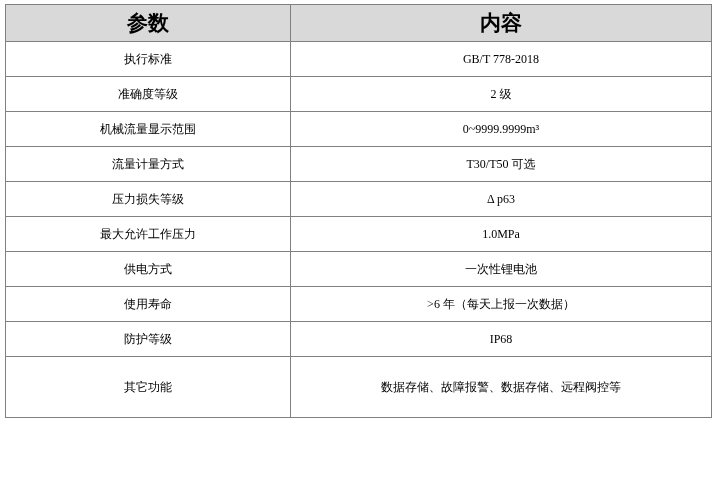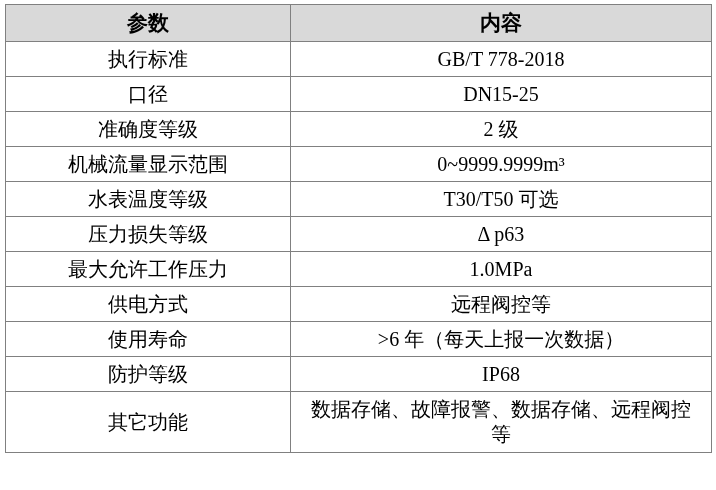--- a/index.html
+++ b/index.html
@@ -32,21 +32,21 @@
     line-height: 1.25;
   }
   .spec-table thead th {
     background: #d9d9d9;
     font-weight: bold;
     font-size: 21px;
     height: 32px;
   }
   .spec-table tbody td {
     background: #ffffff;
-    font-size: 20px;
+    font-size: 12px;
     height: 30px;
     white-space: nowrap;
   }
   .spec-table tbody td.value-wrap {
     white-space: normal;
   }
   .spec-table tbody tr.tall td {
     height: 56px;
   }
 </style>
@@ -63,46 +63,42 @@
       <th>参数</th>
       <th>内容</th>
     </tr>
   </thead>
   <tbody>
     <tr>
       <td>执行标准</td>
       <td>GB/T 778-2018</td>
     </tr>
     <tr>
-      <td>口径</td>
-      <td>DN15-25</td>
-    </tr>
-    <tr>
       <td>准确度等级</td>
       <td>2 级</td>
     </tr>
     <tr>
       <td>机械流量显示范围</td>
       <td>0~9999.9999m³</td>
     </tr>
     <tr>
-      <td>水表温度等级</td>
+      <td>流量计量方式</td>
       <td>T30/T50 可选</td>
     </tr>
     <tr>
       <td>压力损失等级</td>
       <td>Δ p63</td>
     </tr>
     <tr>
       <td>最大允许工作压力</td>
       <td>1.0MPa</td>
     </tr>
     <tr>
       <td>供电方式</td>
-      <td>远程阀控等</td>
+      <td>一次性锂电池</td>
     </tr>
     <tr>
       <td>使用寿命</td>
       <td>&gt;6 年（每天上报一次数据）</td>
     </tr>
     <tr>
       <td>防护等级</td>
       <td>IP68</td>
     </tr>
     <tr class="tall">

